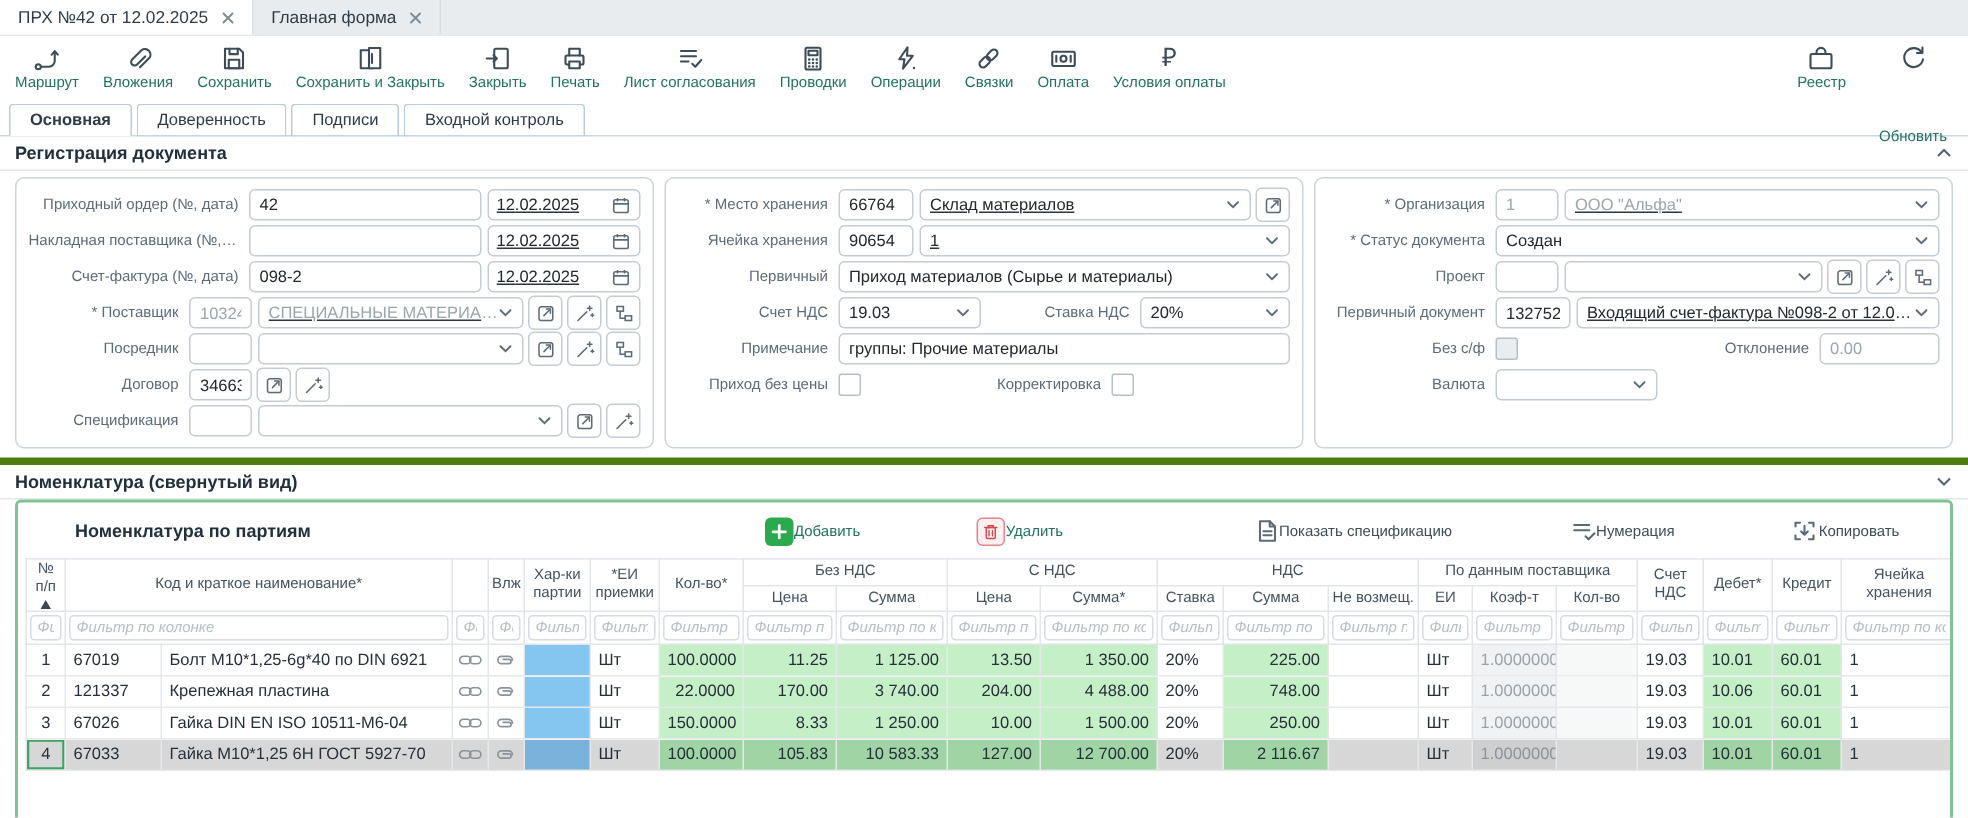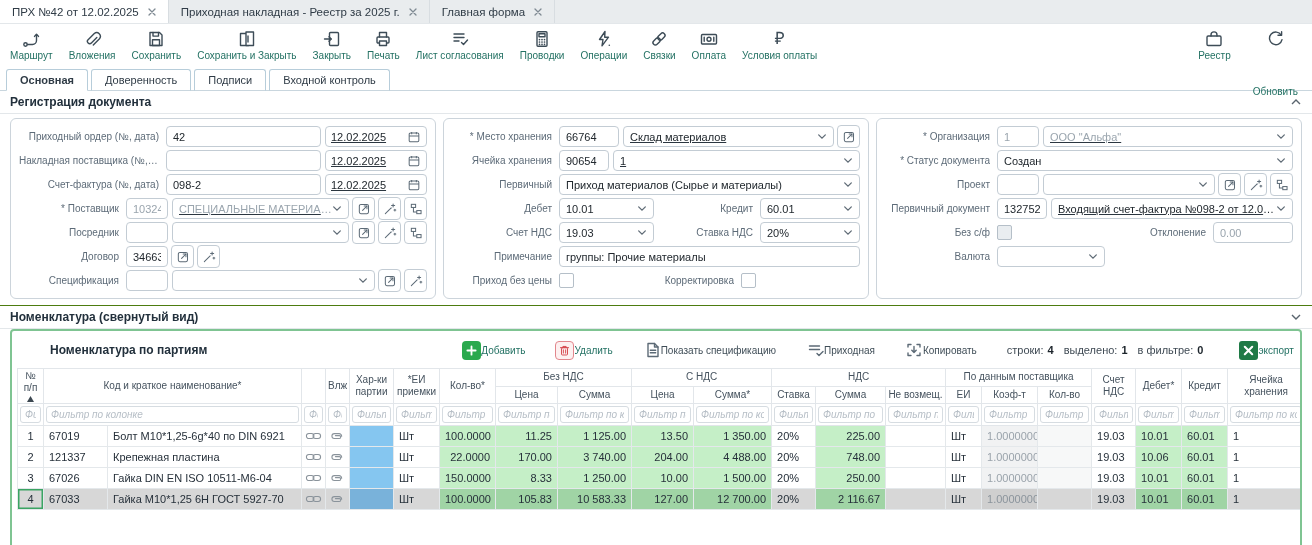--- a/index.html
+++ b/index.html
@@ -53,21 +53,21 @@
   .fdate input{border:none;outline:none;flex:1;min-width:0;font-family:"Liberation Sans",sans-serif;
                font-size:11px;color:#21282e;padding:0;background:transparent;}
   .ibtn{width:21px;height:21px;flex:none;border:1px solid #c3ccd4;border-radius:4px;background:#fff;
         display:flex;align-items:center;justify-content:center;margin-left:3px;cursor:pointer;}
   .mg4{margin-left:4px;text-decoration:underline;}
   .cb{width:13px;height:13px;flex:none;border:1px solid #b5bfc8;border-radius:2px;background:#fff;cursor:pointer;}
   .cb.dis{background:#e9edf0;cursor:default;}
   
   .grid-panel{margin:0 10px;border:2px solid #7fc492;border-radius:4px;background:#fff;
               height:246px;box-sizing:border-box;overflow:hidden;}
-  .gtb{display:flex;align-items:center;padding:3px 12px 1px 12px;height:32px;}
+  .gtb{display:flex;align-items:center;padding:3px 12px 1px 12px;height:32px;gap:48px;}
   .gt-title{font-weight:bold;font-size:12px;color:#22303c;margin-left:26px;white-space:nowrap;}
   .vbtn{display:flex;flex-direction:row;align-items:center;margin-right:30px;cursor:pointer;}
   .vlbl{font-size:10px;color:#237163;margin-top:1px;white-space:nowrap;}
   .vlbl.dark{color:#3f4d57;}
   .icon-add{width:19px;height:19px;border-radius:4px;background:#2aa94e;display:flex;align-items:center;justify-content:center;}
   .icon-del{width:19px;height:19px;border-radius:4px;border:1px solid #e2868c;background:#fdf0f0;
             box-sizing:border-box;display:flex;align-items:center;justify-content:center;}
   .icon-xl{width:19px;height:19px;border-radius:3px;background:#1f7a46;display:flex;align-items:center;justify-content:center;}
   .pill{width:30px;height:15px;border-radius:8px;background:#2ecc5f;position:relative;margin-top:2px;}
   .pill .knob{position:absolute;right:2px;top:2px;width:11px;height:11px;border-radius:50%;background:#fff;}
@@ -140,28 +140,20 @@
 <div class="wintabs">
   <div class="wintab active">
     <span>ПРХ №42 от 12.02.2025</span>
     <span class="x">
         <svg width="8" height="8" viewBox="0 0 8 8">
           <path d="M1,1 L7,7 M7,1 L1,7" stroke="#7f8a93" stroke-width="1.3" stroke-linecap="round"></path>
         </svg>
       </span>
   </div>
   <div class="wintab">
-    <span>Приходная накладная - Реестр за 2025 г.</span>
-    <span class="x">
-        <svg width="8" height="8" viewBox="0 0 8 8">
-          <path d="M1,1 L7,7 M7,1 L1,7" stroke="#7f8a93" stroke-width="1.3" stroke-linecap="round"></path>
-        </svg>
-      </span>
-  </div>
-  <div class="wintab">
     <span>Главная форма</span>
     <span class="x">
         <svg width="8" height="8" viewBox="0 0 8 8">
           <path d="M1,1 L7,7 M7,1 L1,7" stroke="#7f8a93" stroke-width="1.3" stroke-linecap="round"></path>
         </svg>
       </span>
   </div>
 </div>
 
 <div class="toolbar">
@@ -442,21 +434,21 @@
           <svg width="14" height="14">
             <use href="#s-wand"></use>
           </svg>
         </span>
     </div>
   </div>
 
   <div class="panel">
     <div class="frow">
       <span class="flbl lw100">* Место хранения</span>
-      <input class="fin w42" style="width: 60px;" value="66764">
+      <input class="fin w42" style="width: 50px;" value="66764">
       <div class="fsel flex1 mg4">
         <span class="fsel-t">Склад материалов</span>
         <span>
             <svg width="10" height="7">
               <use href="#s-chev"></use>
             </svg>
           </span>
       </div>
       <span class="ibtn">
           <svg width="14" height="14">
@@ -481,40 +473,20 @@
       <div class="fsel flex1">
         <span class="fsel-t">Приход материалов (Сырье и материалы)</span>
         <span>
             <svg width="10" height="7">
               <use href="#s-chev"></use>
             </svg>
           </span>
       </div>
     </div>
     <div class="frow">
-      <span class="flbl lw100">Дебет</span>
-      <div class="fsel w95">
-        <span class="fsel-t">10.01</span>
-        <span>
-            <svg width="10" height="7">
-              <use href="#s-chev"></use>
-            </svg>
-          </span>
-      </div>
-      <span class="flbl" style="flex:1">Кредит</span>
-      <div class="fsel w100">
-        <span class="fsel-t">60.01</span>
-        <span>
-            <svg width="10" height="7">
-              <use href="#s-chev"></use>
-            </svg>
-          </span>
-      </div>
-    </div>
-    <div class="frow">
       <span class="flbl lw100">Счет НДС</span>
       <div class="fsel w95">
         <span class="fsel-t">19.03</span>
         <span>
             <svg width="10" height="7">
               <use href="#s-chev"></use>
             </svg>
           </span>
       </div>
       <span class="flbl" style="flex:1">Ставка НДС</span>
@@ -615,21 +587,21 @@
         <span>
             <svg width="10" height="7">
               <use href="#s-chev"></use>
             </svg>
           </span>
       </div>
     </div>
   </div>
 </div>
 
-<div class="sect" style="border-top:1px solid #4d7c0f;align-items:center;">
+<div class="sect" style="border-top:5px solid #4d7c0f;align-items:center;">
   <span>Номенклатура (свернутый вид)</span>
   <span>
       <svg width="12" height="8" viewBox="0 0 12 8">
         <polyline points="2,2 6,6 10,2" fill="none" stroke="#59646e" stroke-width="1.4"></polyline>
       </svg>
     </span>
 </div>
 
 <div class="grid-panel">
   <div class="gtb">
@@ -664,21 +636,21 @@
         </span>
       <span class="vlbl dark">Показать спецификацию</span>
     </div>
     <div class="vbtn">
       <span>
           <svg width="18" height="18" viewBox="0 0 18 18" class="stk2">
             <path d="M3.5,5 h10 M3.5,8.5 h10"></path>
             <polyline points="11,12.5 13,14.5 17,10.5"></polyline>
           </svg>
         </span>
-      <span class="vlbl dark">Приходная</span>
+      <span class="vlbl dark">Нумерация</span>
     </div>
     <div class="vbtn">
       <span>
           <svg width="18" height="18" viewBox="0 0 18 18" class="stk2">
             <path d="M3,6 V3.5 h3 M12,3.5 h3 V6 M15,12 v2.5 h-3 M6,14.5 H3 V12"></path>
             <path d="M9,5.5 v6 M6.8,9.3 L9,11.5 L11.2,9.3"></path>
           </svg>
         </span>
       <span class="vlbl dark">Копировать</span>
     </div>

